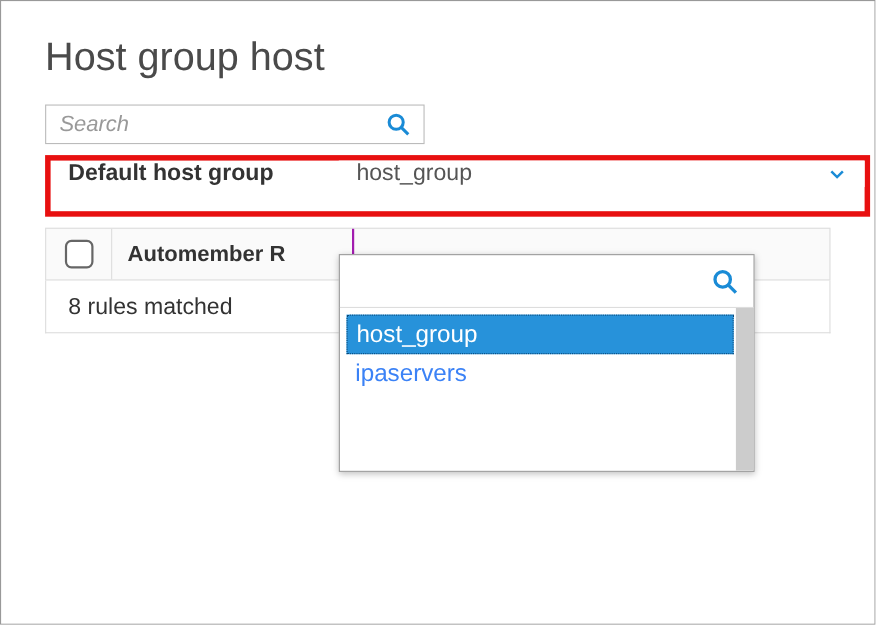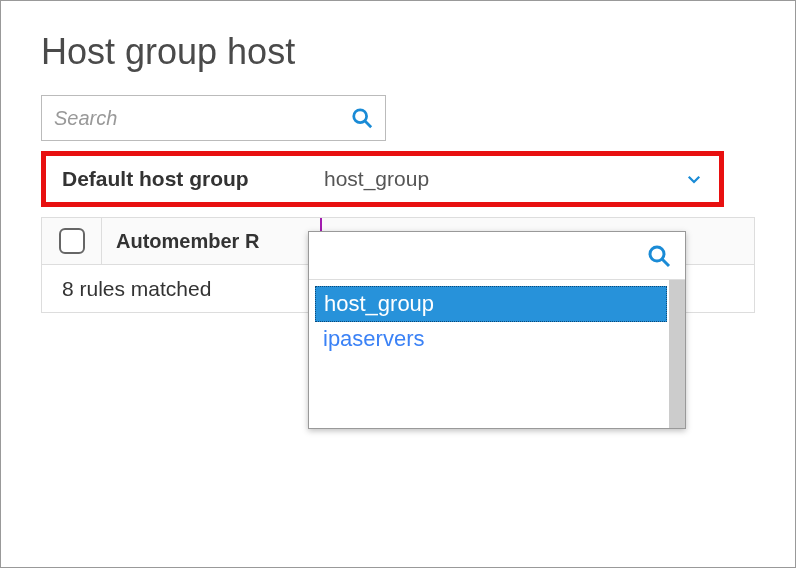--- a/index.html
+++ b/index.html
@@ -1,23 +1,23 @@
 <!DOCTYPE html>
 <html><head>
 <meta charset="utf-8">
 <style>
 * { box-sizing: border-box; margin: 0; padding: 0; }
 body { font-family: "Helvetica Neue", Helvetica, Arial, sans-serif; background: #fff; }
 .page { width: 796px; height: 568px; border: 1px solid #999; padding: 30px 40px 20px 40px; position: relative; }
 .page-title { font-size: 36px; font-weight: 300; color: #4a4a4a; margin-bottom: 22px; }
-.search-bar { width: 345px; height: 46px; border: 1px solid #bbb; display: flex; align-items: center; padding: 0 12px; margin-bottom: 10px; }
+.search-bar { width: 345px; height: 36px; border: 1px solid #bbb; display: flex; align-items: center; padding: 0 12px; margin-bottom: 10px; }
 .search-input { flex: 1; border: none; outline: none; font-size: 20px; color: #999; font-style: italic; }
 .search-input::placeholder { color: #999; font-style: italic; }
 .mag-icon { width: 22px; height: 22px; stroke: #1a8bd6; stroke-width: 3; fill: none; }
-.highlight-row { border: 5px solid #e81010; width: 683px; height: 56px; display: flex; align-items: center; margin-bottom: 0; }
+.highlight-row { border: 5px solid #e81010; width: 750px; height: 56px; display: flex; align-items: flex-start; margin-bottom: 0; }
 .label-box { display: flex; align-items: center; padding: 0 16px; font-size: 21px; font-weight: bold; color: #333; width: 262px; }
 .dropdown-box { flex: 1; background: #fff; border-left: none; display: flex; align-items: center; justify-content: space-between; padding: 0 16px; cursor: pointer; position: relative; }
 .dropdown-text { font-size: 21px; color: #555; }
 .chevron { width: 18px; height: 18px; stroke: #1a8bd6; stroke-width: 3; fill: none; }
 .table-area { margin-top: 10px; width: 100%; }
 .table-header { display: flex; background: #fafafa; border: 1px solid #ddd; height: 48px; align-items: center; width: 100%; }
 .th-checkbox { width: 60px; display: flex; justify-content: center; align-items: center; border-right: 1px solid #ddd; height: 100%; }
 .checkbox { width: 26px; height: 26px; border: 2px solid #666; border-radius: 6px; background: #fff; }
 .th-col { padding: 0 14px; font-size: 20px; font-weight: bold; color: #333; border-right: 2px solid #a21caf; height: 100%; display: flex; align-items: center; }
 .table-row { display: flex; border-left: 1px solid #ddd; border-right: 1px solid #ddd; border-bottom: 1px solid #ddd; height: 48px; align-items: center; width: 100%; }

